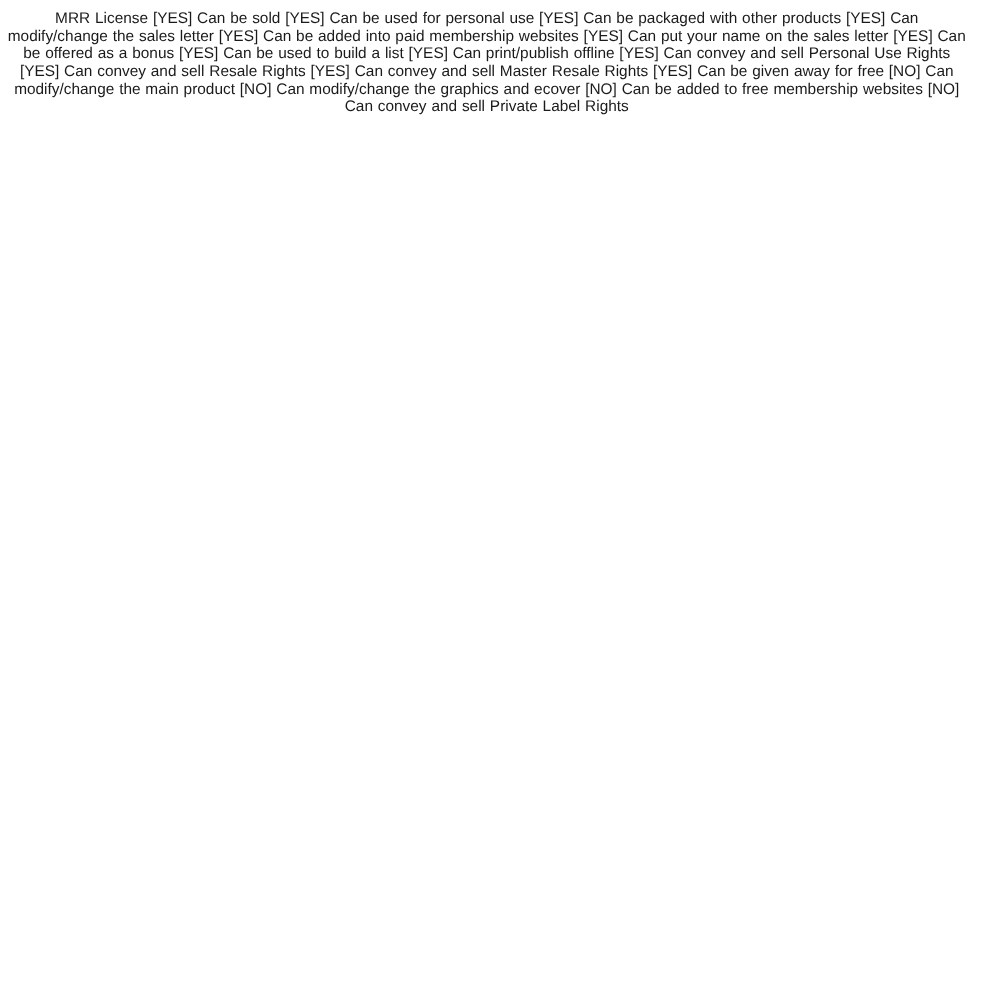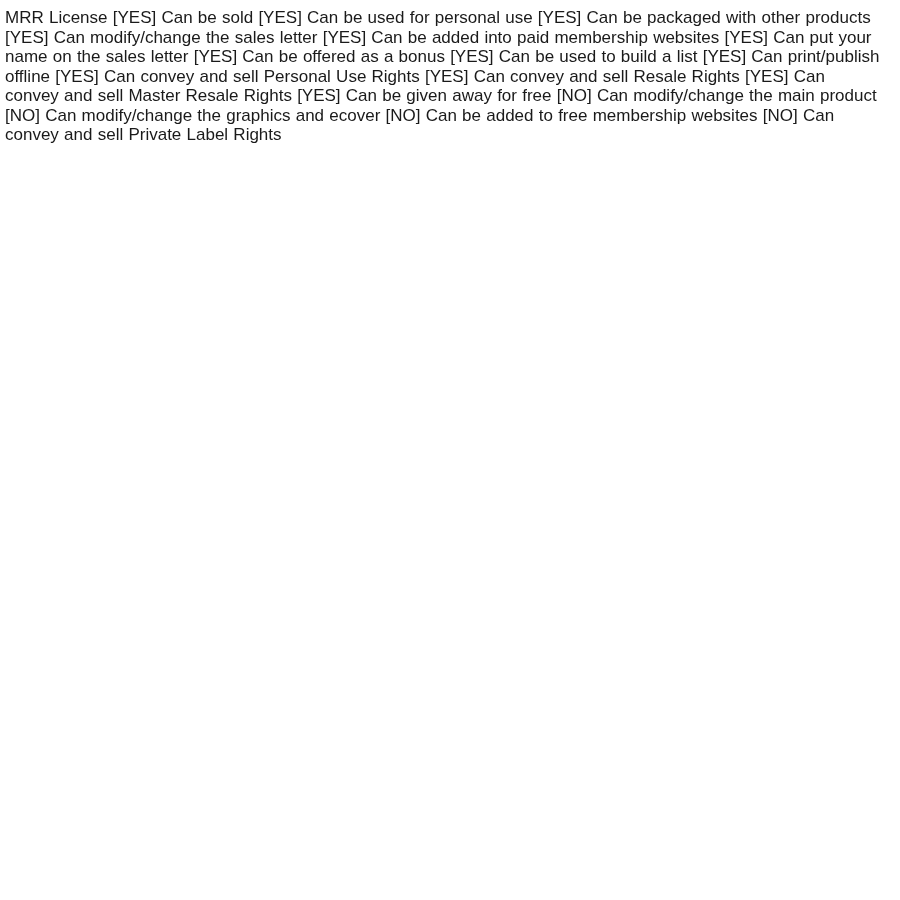--- a/index.html
+++ b/index.html
@@ -14,24 +14,24 @@
   }
   .page {
     width: 900px;
     min-height: 900px;
     box-sizing: border-box;
     padding: 8px 20px 8px 5px;
     background: #ffffff;
   }
   .license-text {
     font-family: "Liberation Sans", sans-serif;
-    font-size: 17px;
+    font-size: 14px;
     line-height: 1.15;
     color: #1a1a1a;
-    text-align: left;
+    text-align: center;
     margin: 0;
     word-spacing: 0.5px;
   }
 </style>
 </head>
 <body>
 
 <div class="page">
   <p class="license-text">MRR License [YES] Can be sold [YES] Can be used for personal use [YES] Can be packaged with other products [YES] Can modify/change the sales letter [YES] Can be added into paid membership websites [YES] Can put your name on the sales letter [YES] Can be offered as a bonus [YES] Can be used to build a list [YES] Can print/publish offline [YES] Can convey and sell Personal Use Rights [YES] Can convey and sell Resale Rights [YES] Can convey and sell Master Resale Rights [YES] Can be given away for free [NO] Can modify/change the main product [NO] Can modify/change the graphics and ecover [NO] Can be added to free membership websites [NO] Can convey and sell Private Label Rights</p>
 </div>

